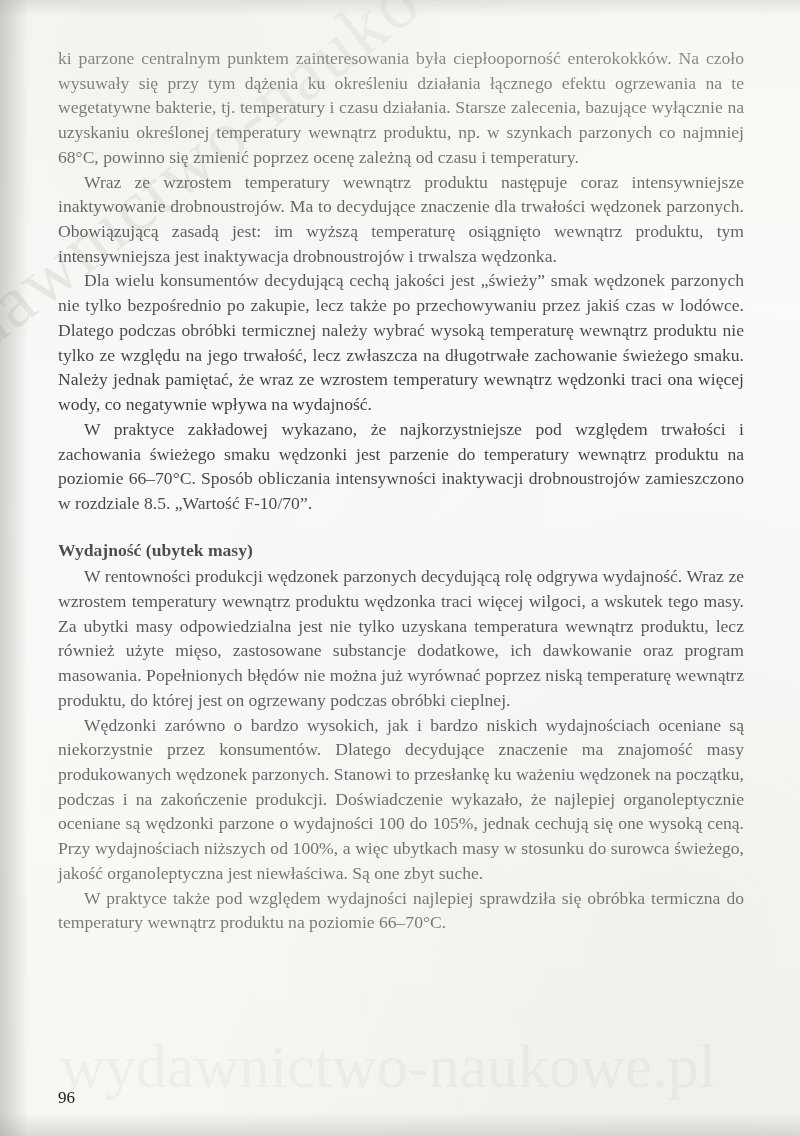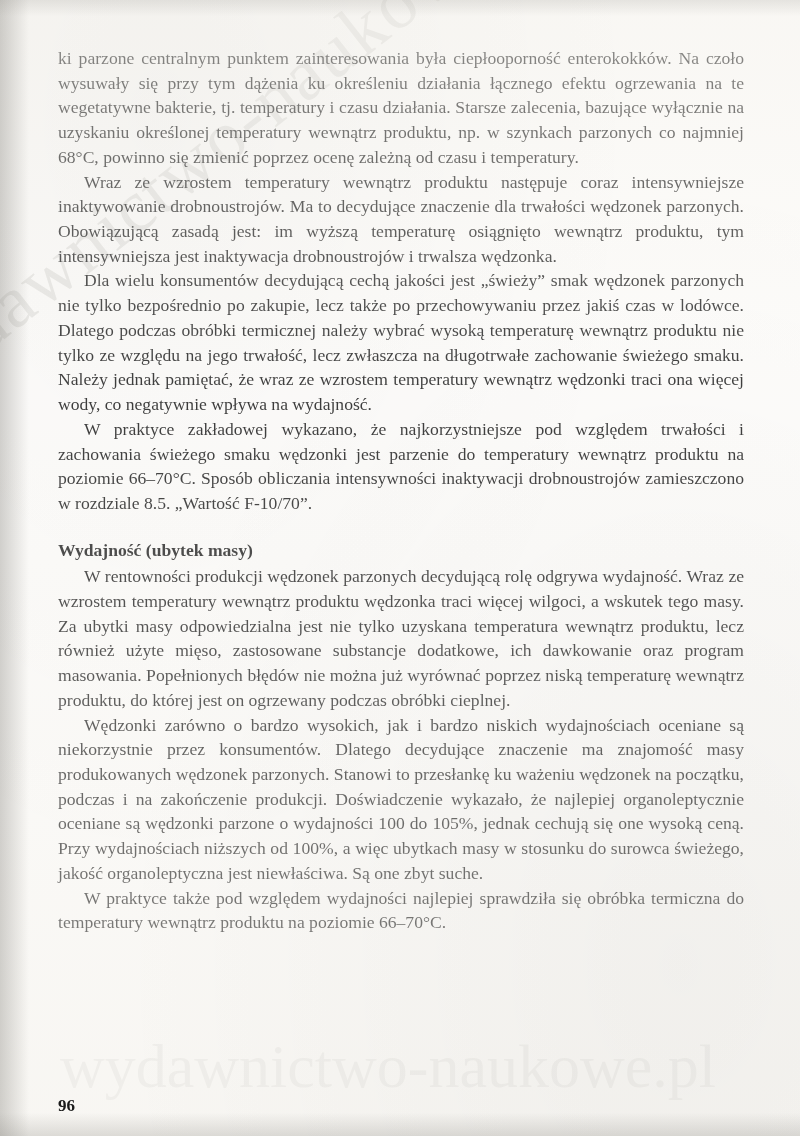--- a/index.html
+++ b/index.html
@@ -104,25 +104,24 @@
   h2.section {
     margin: 22px 0 2px 0;
     font-size: 17.6px;
     font-weight: bold;
     line-height: 1.4;
     text-align: left;
   }
   .folio {
     position: absolute;
     left: 58px;
-    bottom: 20px;
+    bottom: 28px;
     font-size: 17px;
     z-index: 5;
     font-family: "Liberation Serif", serif;
-    font-weight: bold;
   }
 </style>
 </head>
 <body>
 
 <div class="page">
 
   <div class="watermark">wydawnictwo-naukowe.pl</div>
   <div class="watermark-h">wydawnictwo-naukowe.pl</div>
 

